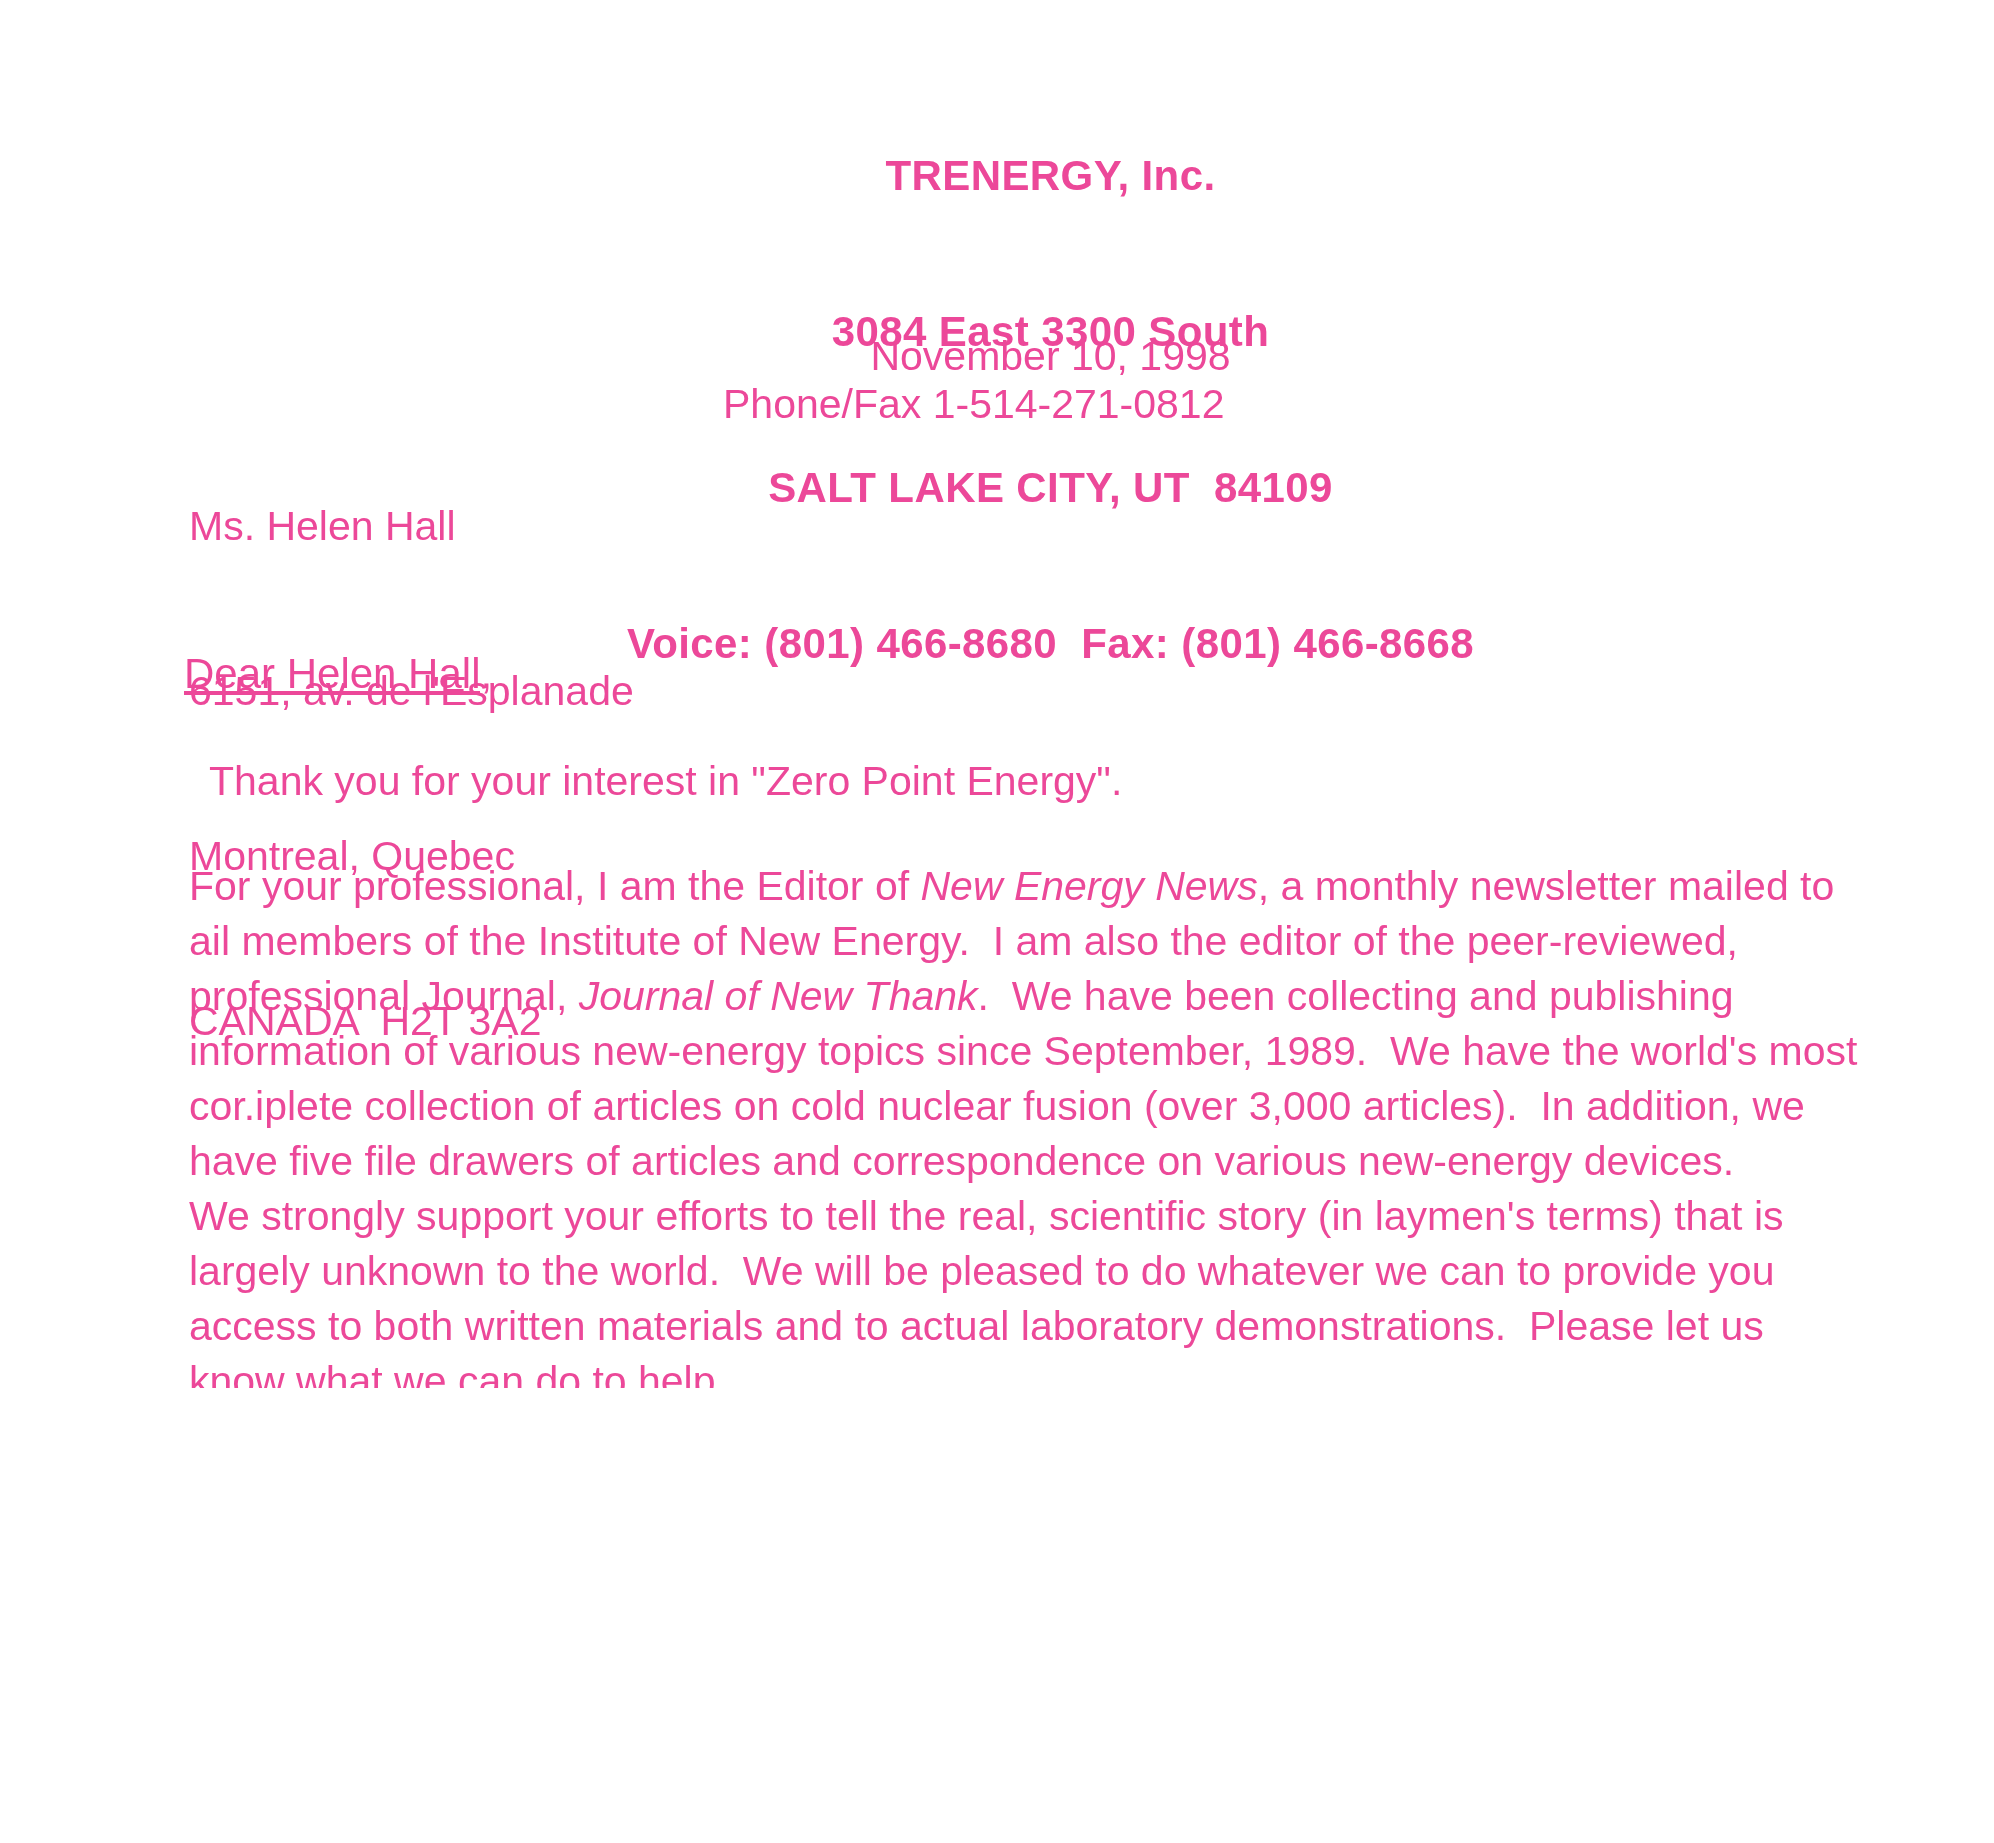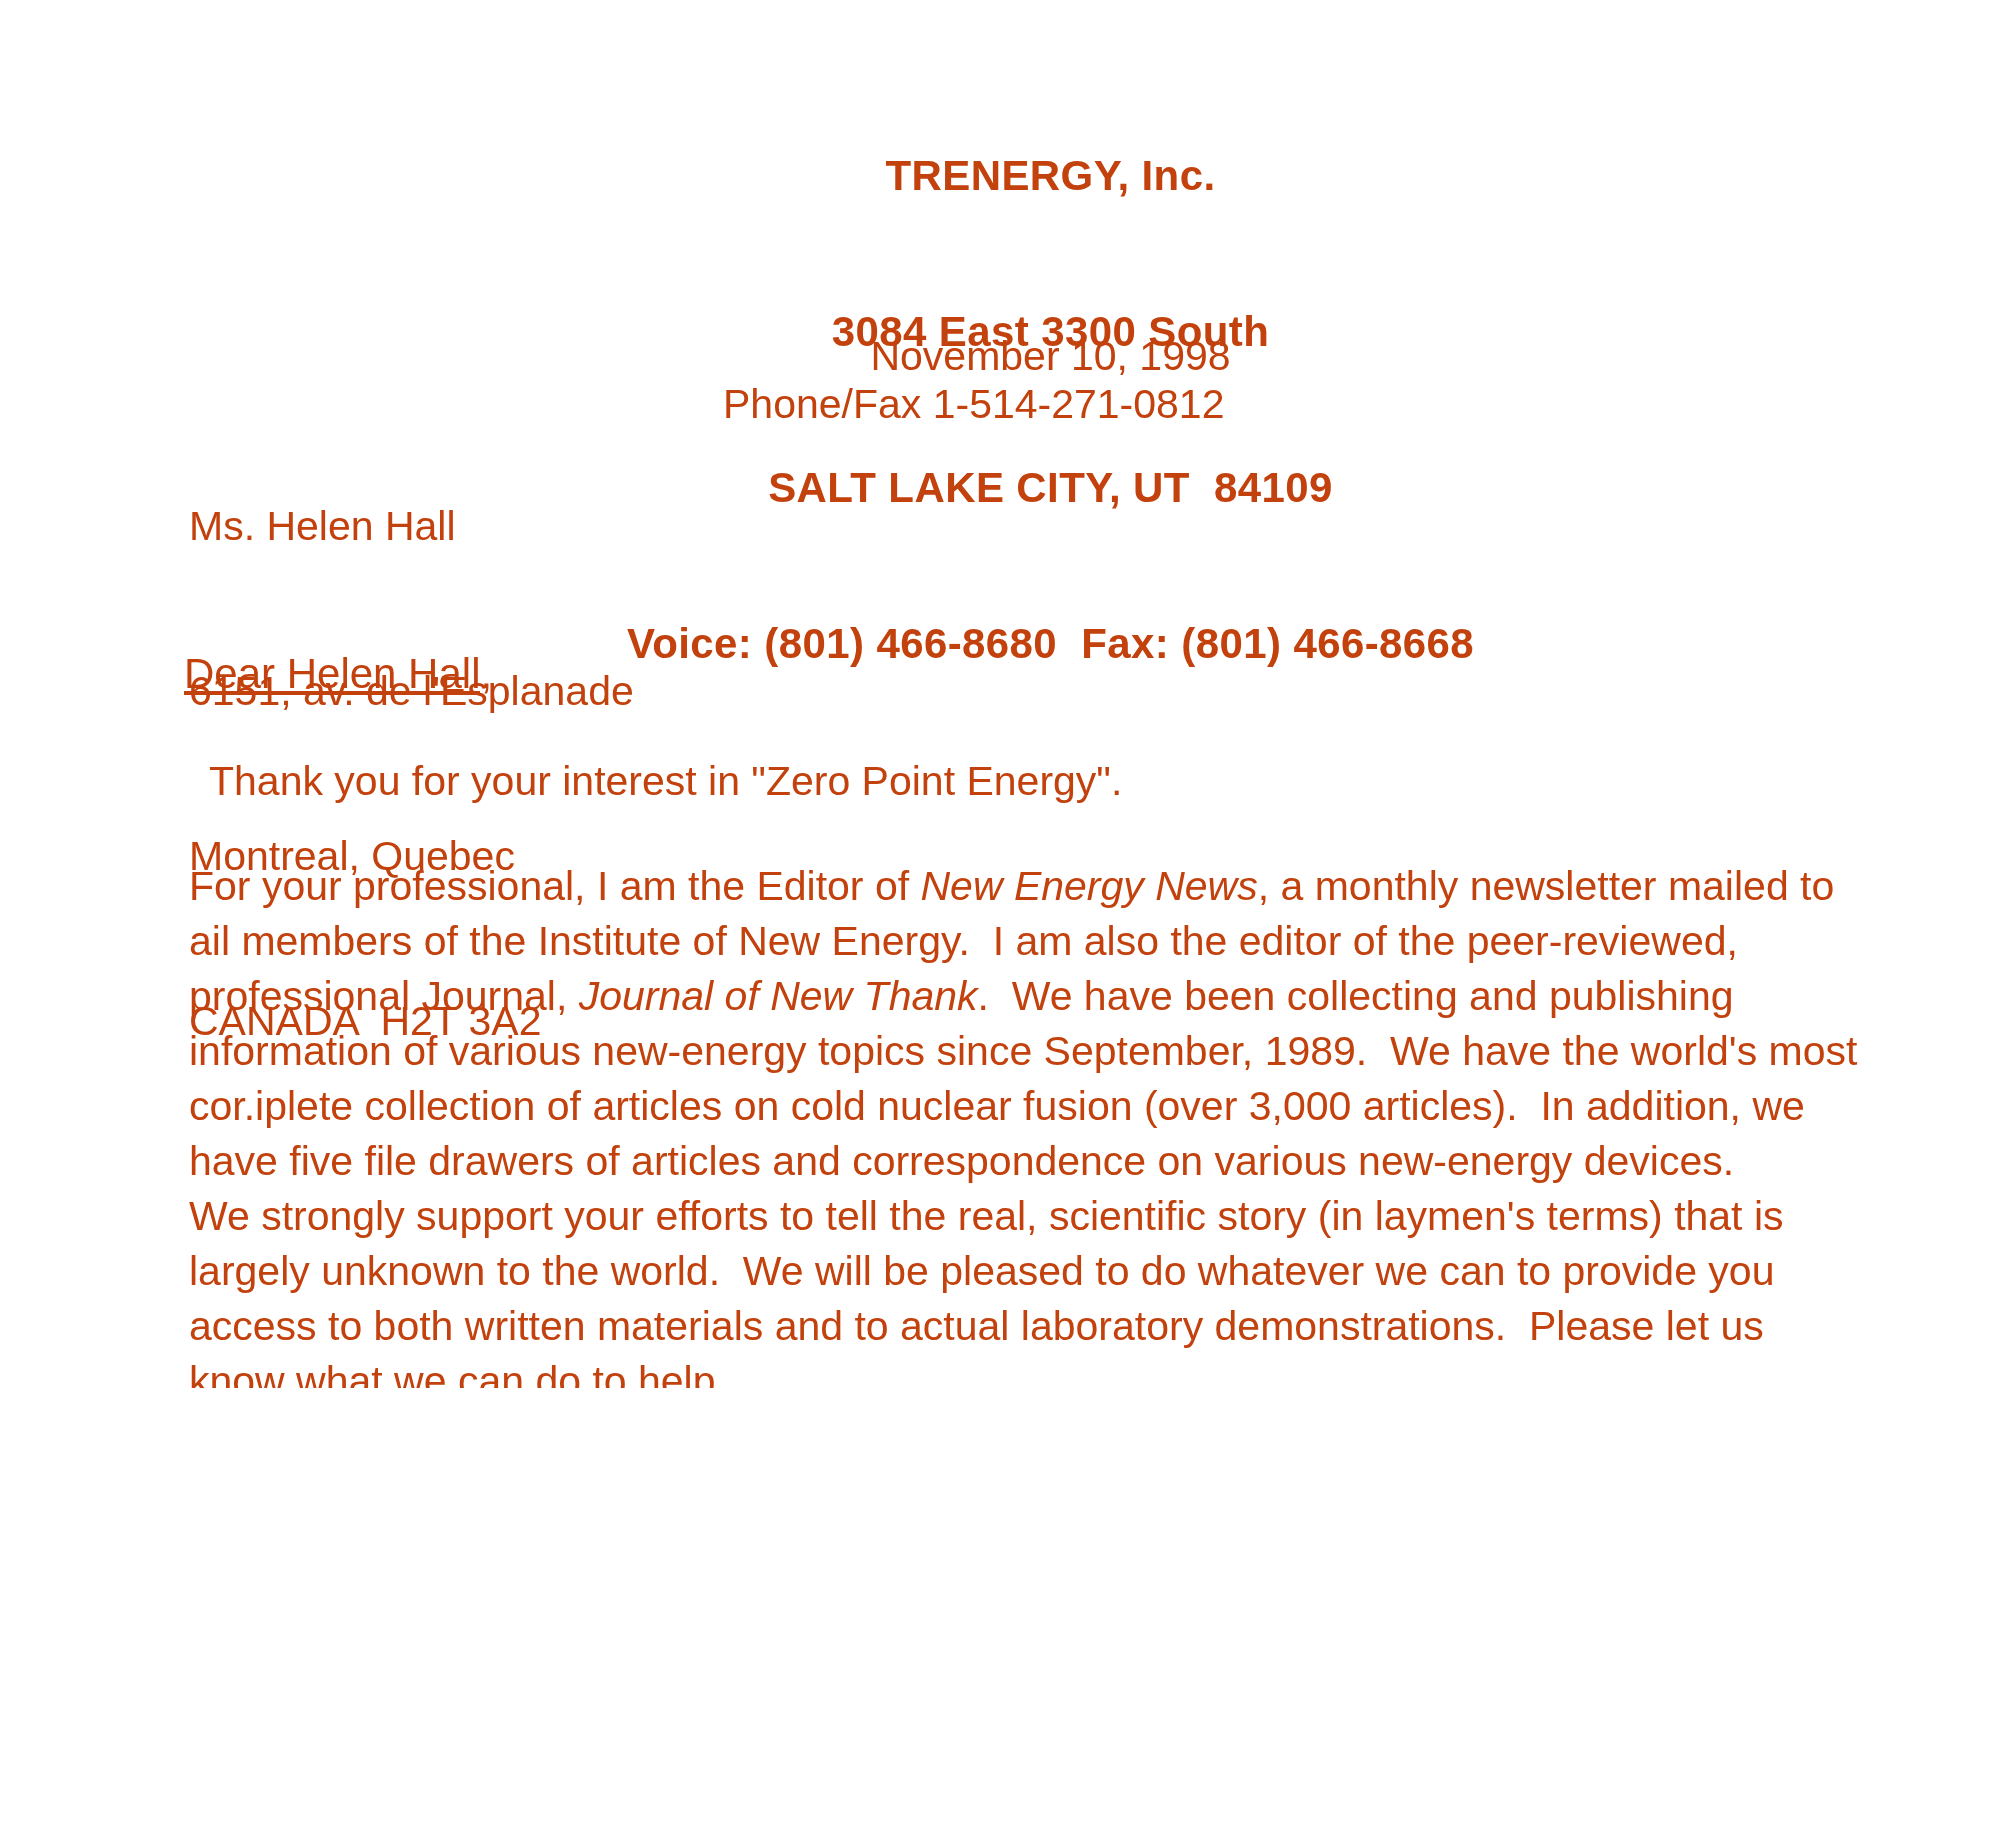--- a/index.html
+++ b/index.html
@@ -1,21 +1,21 @@
 <!DOCTYPE html>
 <html style="font-size:14px"><head>
 <meta charset="utf-8">
 <style>
   html, body { margin: 0; padding: 0; background: #ffffff; }
   .page {
     position: relative;
     width: 1994px;
     height: 1388px;
     background: #ffffff;
-    color: #c2410c;
+    color: #ec4899;
     font-family: "Liberation Sans", sans-serif;
     overflow: hidden;
   }
   .letterhead {
     position: absolute;
     top: 46px; left: 106px; width: 1889px;
     text-align: center;
     font-weight: bold;
     font-size: 42px;
     line-height: 52px;

